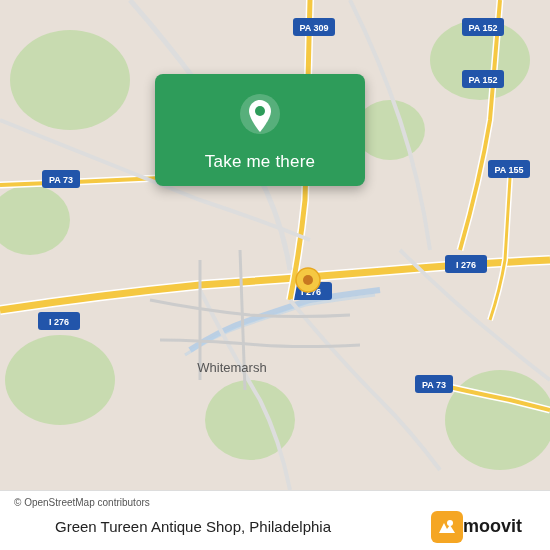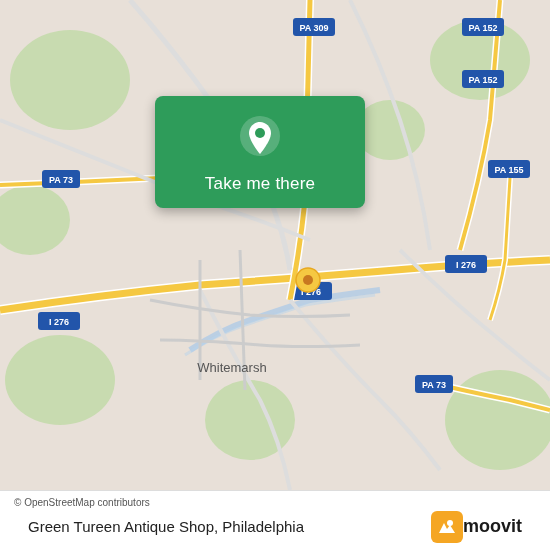--- a/index.html
+++ b/index.html
@@ -24,21 +24,21 @@
     #map-svg {
       width: 100%;
       height: 100%;
       position: absolute;
       top: 0; left: 0;
     }
 
     
     .location-card {
       position: absolute;
-      top: 96px;
+      top: 74px;
       left: 155px;
       width: 210px;
       background-color: #2e9c5a;
       border-radius: 8px;
       display: flex;
       flex-direction: column;
       align-items: center;
       padding: 18px 20px 14px 20px;
       box-shadow: 0 4px 12px rgba(0,0,0,0.3);
     }
@@ -81,20 +81,21 @@
       top: 6px;
       left: 14px;
     }
 
     .bottom-content {
       display: flex;
       align-items: center;
       justify-content: space-between;
       width: 100%;
       margin-top: 12px;
+      margin-left: 27px;
     }
 
     .place-name {
       font-size: 15px;
       color: #222;
       font-weight: 400;
     }
 
     .moovit-logo {
       display: flex;

